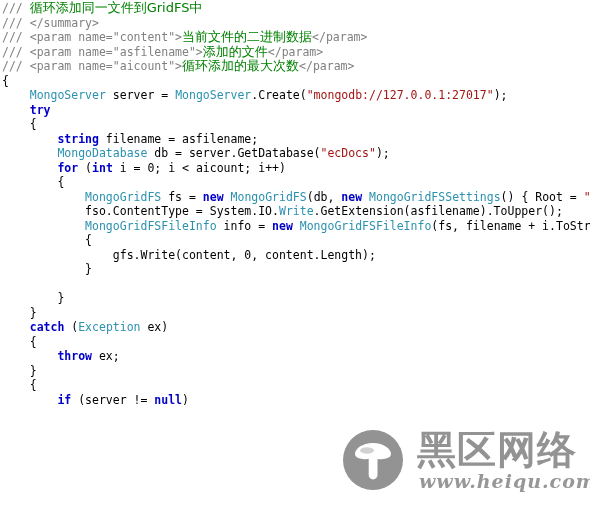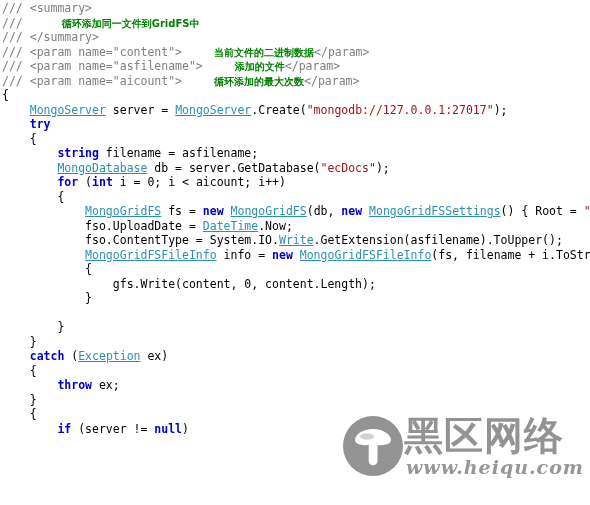--- a/index.html
+++ b/index.html
@@ -32,38 +32,38 @@
     height: 14.5px;
     line-height: 14.5px;
     font-size: 11.5px;
     white-space: pre;
     letter-spacing: 0px;
     color: #000000;
   }
   .tok { white-space: pre; }
   .t-plain   { color: #000000; }
   .t-kw      { color: #0000c8; font-weight: bold; }
-  .t-type    { color: #2b91af; text-decoration: underline; }
+  .t-type    { color: #2b91af; }
   .t-str     { color: #a31515; }
   .t-cmt     { color: #808080; }
-  .t-cmtcn   { color: #008000; font-weight: bold;
+  .t-cmtcn   { color: #008000; font-weight: normal;
                font-family: "DejaVu Sans", "Liberation Sans", sans-serif;
-               font-size: 10px; margin-left: 32px; }
+               font-size: 13px; }
   .t-cmtdoc  { color: #808080; }
 
   
   #watermark {
     position: absolute;
     right: 8px;
-    bottom: 20px;
+    bottom: 6px;
     width: 240px;
     height: 78px;
     display: flex;
     align-items: center;
-    gap: 0;
+    gap: 13px;
     opacity: 0.92;
   }
   #wm-logo {
     width: 62px;
     height: 62px;
     flex: 0 0 62px;
   }
   #wm-text {
     display: flex;
     flex-direction: column;
@@ -87,36 +87,34 @@
     letter-spacing: 1px;
     margin-top: 3px;
     margin-left: 2px;
   }
 </style>
 </head>
 <body>
 
 <div id="code-surface">
   <div id="code-lines">
-      <div class="code-line"><span class="tok t-plain"></span><span class="tok t-cmt">/// </span><span class="tok t-cmtdoc">&lt;summary&gt;</span></div>
       <div class="code-line"><span class="tok t-plain"></span><span class="tok t-cmt">/// </span><span class="tok t-cmtcn">循环添加同一文件到GridFS中</span></div>
       <div class="code-line"><span class="tok t-plain"></span><span class="tok t-cmt">/// </span><span class="tok t-cmtdoc">&lt;/summary&gt;</span></div>
       <div class="code-line"><span class="tok t-plain"></span><span class="tok t-cmt">/// </span><span class="tok t-cmtdoc">&lt;param name="content"&gt;</span><span class="tok t-cmtcn">当前文件的二进制数据</span><span class="tok t-cmtdoc">&lt;/param&gt;</span></div>
       <div class="code-line"><span class="tok t-plain"></span><span class="tok t-cmt">/// </span><span class="tok t-cmtdoc">&lt;param name="asfilename"&gt;</span><span class="tok t-cmtcn">添加的文件</span><span class="tok t-cmtdoc">&lt;/param&gt;</span></div>
       <div class="code-line"><span class="tok t-plain"></span><span class="tok t-cmt">/// </span><span class="tok t-cmtdoc">&lt;param name="aicount"&gt;</span><span class="tok t-cmtcn">循环添加的最大次数</span><span class="tok t-cmtdoc">&lt;/param&gt;</span></div>
       <div class="code-line"><span class="tok t-plain"></span><span class="tok t-plain">{</span></div>
       <div class="code-line"><span class="tok t-plain">    </span><span class="tok t-type">MongoServer</span><span class="tok t-plain"> server = </span><span class="tok t-type">MongoServer</span><span class="tok t-plain">.Create(</span><span class="tok t-str">"mongodb://127.0.0.1:27017"</span><span class="tok t-plain">);</span></div>
       <div class="code-line"><span class="tok t-plain">    </span><span class="tok t-kw">try</span></div>
       <div class="code-line"><span class="tok t-plain">    </span><span class="tok t-plain">{</span></div>
       <div class="code-line"><span class="tok t-plain">        </span><span class="tok t-kw">string</span><span class="tok t-plain"> filename = asfilename;</span></div>
       <div class="code-line"><span class="tok t-plain">        </span><span class="tok t-type">MongoDatabase</span><span class="tok t-plain"> db = server.GetDatabase(</span><span class="tok t-str">"ecDocs"</span><span class="tok t-plain">);</span></div>
       <div class="code-line"><span class="tok t-plain">        </span><span class="tok t-kw">for</span><span class="tok t-plain"> (</span><span class="tok t-kw">int</span><span class="tok t-plain"> i = 0; i &lt; aicount; i++)</span></div>
       <div class="code-line"><span class="tok t-plain">        </span><span class="tok t-plain">{</span></div>
       <div class="code-line"><span class="tok t-plain">            </span><span class="tok t-type">MongoGridFS</span><span class="tok t-plain"> fs = </span><span class="tok t-kw">new</span><span class="tok t-plain"> </span><span class="tok t-type">MongoGridFS</span><span class="tok t-plain">(db, </span><span class="tok t-kw">new</span><span class="tok t-plain"> </span><span class="tok t-type">MongoGridFSSettings</span><span class="tok t-plain">() { Root = </span><span class="tok t-str">"filedocs"</span></div>
-      <div class="code-line"><span class="tok t-plain">            </span><span class="tok t-plain">fso.UploadDate = </span><span class="tok t-type">DateTime</span><span class="tok t-plain">.Now;</span></div>
       <div class="code-line"><span class="tok t-plain">            </span><span class="tok t-plain">fso.ContentType = System.IO.</span><span class="tok t-type">Write</span><span class="tok t-plain">.GetExtension(asfilename).ToUpper();</span></div>
       <div class="code-line"><span class="tok t-plain">            </span><span class="tok t-type">MongoGridFSFileInfo</span><span class="tok t-plain"> info = </span><span class="tok t-kw">new</span><span class="tok t-plain"> </span><span class="tok t-type">MongoGridFSFileInfo</span><span class="tok t-plain">(fs, filename + i.ToString(), fso);</span></div>
       <div class="code-line"><span class="tok t-plain">            </span><span class="tok t-plain">{</span></div>
       <div class="code-line"><span class="tok t-plain">                </span><span class="tok t-plain">gfs.Write(content, 0, content.Length);</span></div>
       <div class="code-line"><span class="tok t-plain">            </span><span class="tok t-plain">}</span></div>
       <div class="code-line"><span class="tok t-plain"></span>&nbsp;</div>
       <div class="code-line"><span class="tok t-plain">        </span><span class="tok t-plain">}</span></div>
       <div class="code-line"><span class="tok t-plain">    </span><span class="tok t-plain">}</span></div>
       <div class="code-line"><span class="tok t-plain">    </span><span class="tok t-kw">catch</span><span class="tok t-plain"> (</span><span class="tok t-type">Exception</span><span class="tok t-plain"> ex)</span></div>
       <div class="code-line"><span class="tok t-plain">    </span><span class="tok t-plain">{</span></div>

